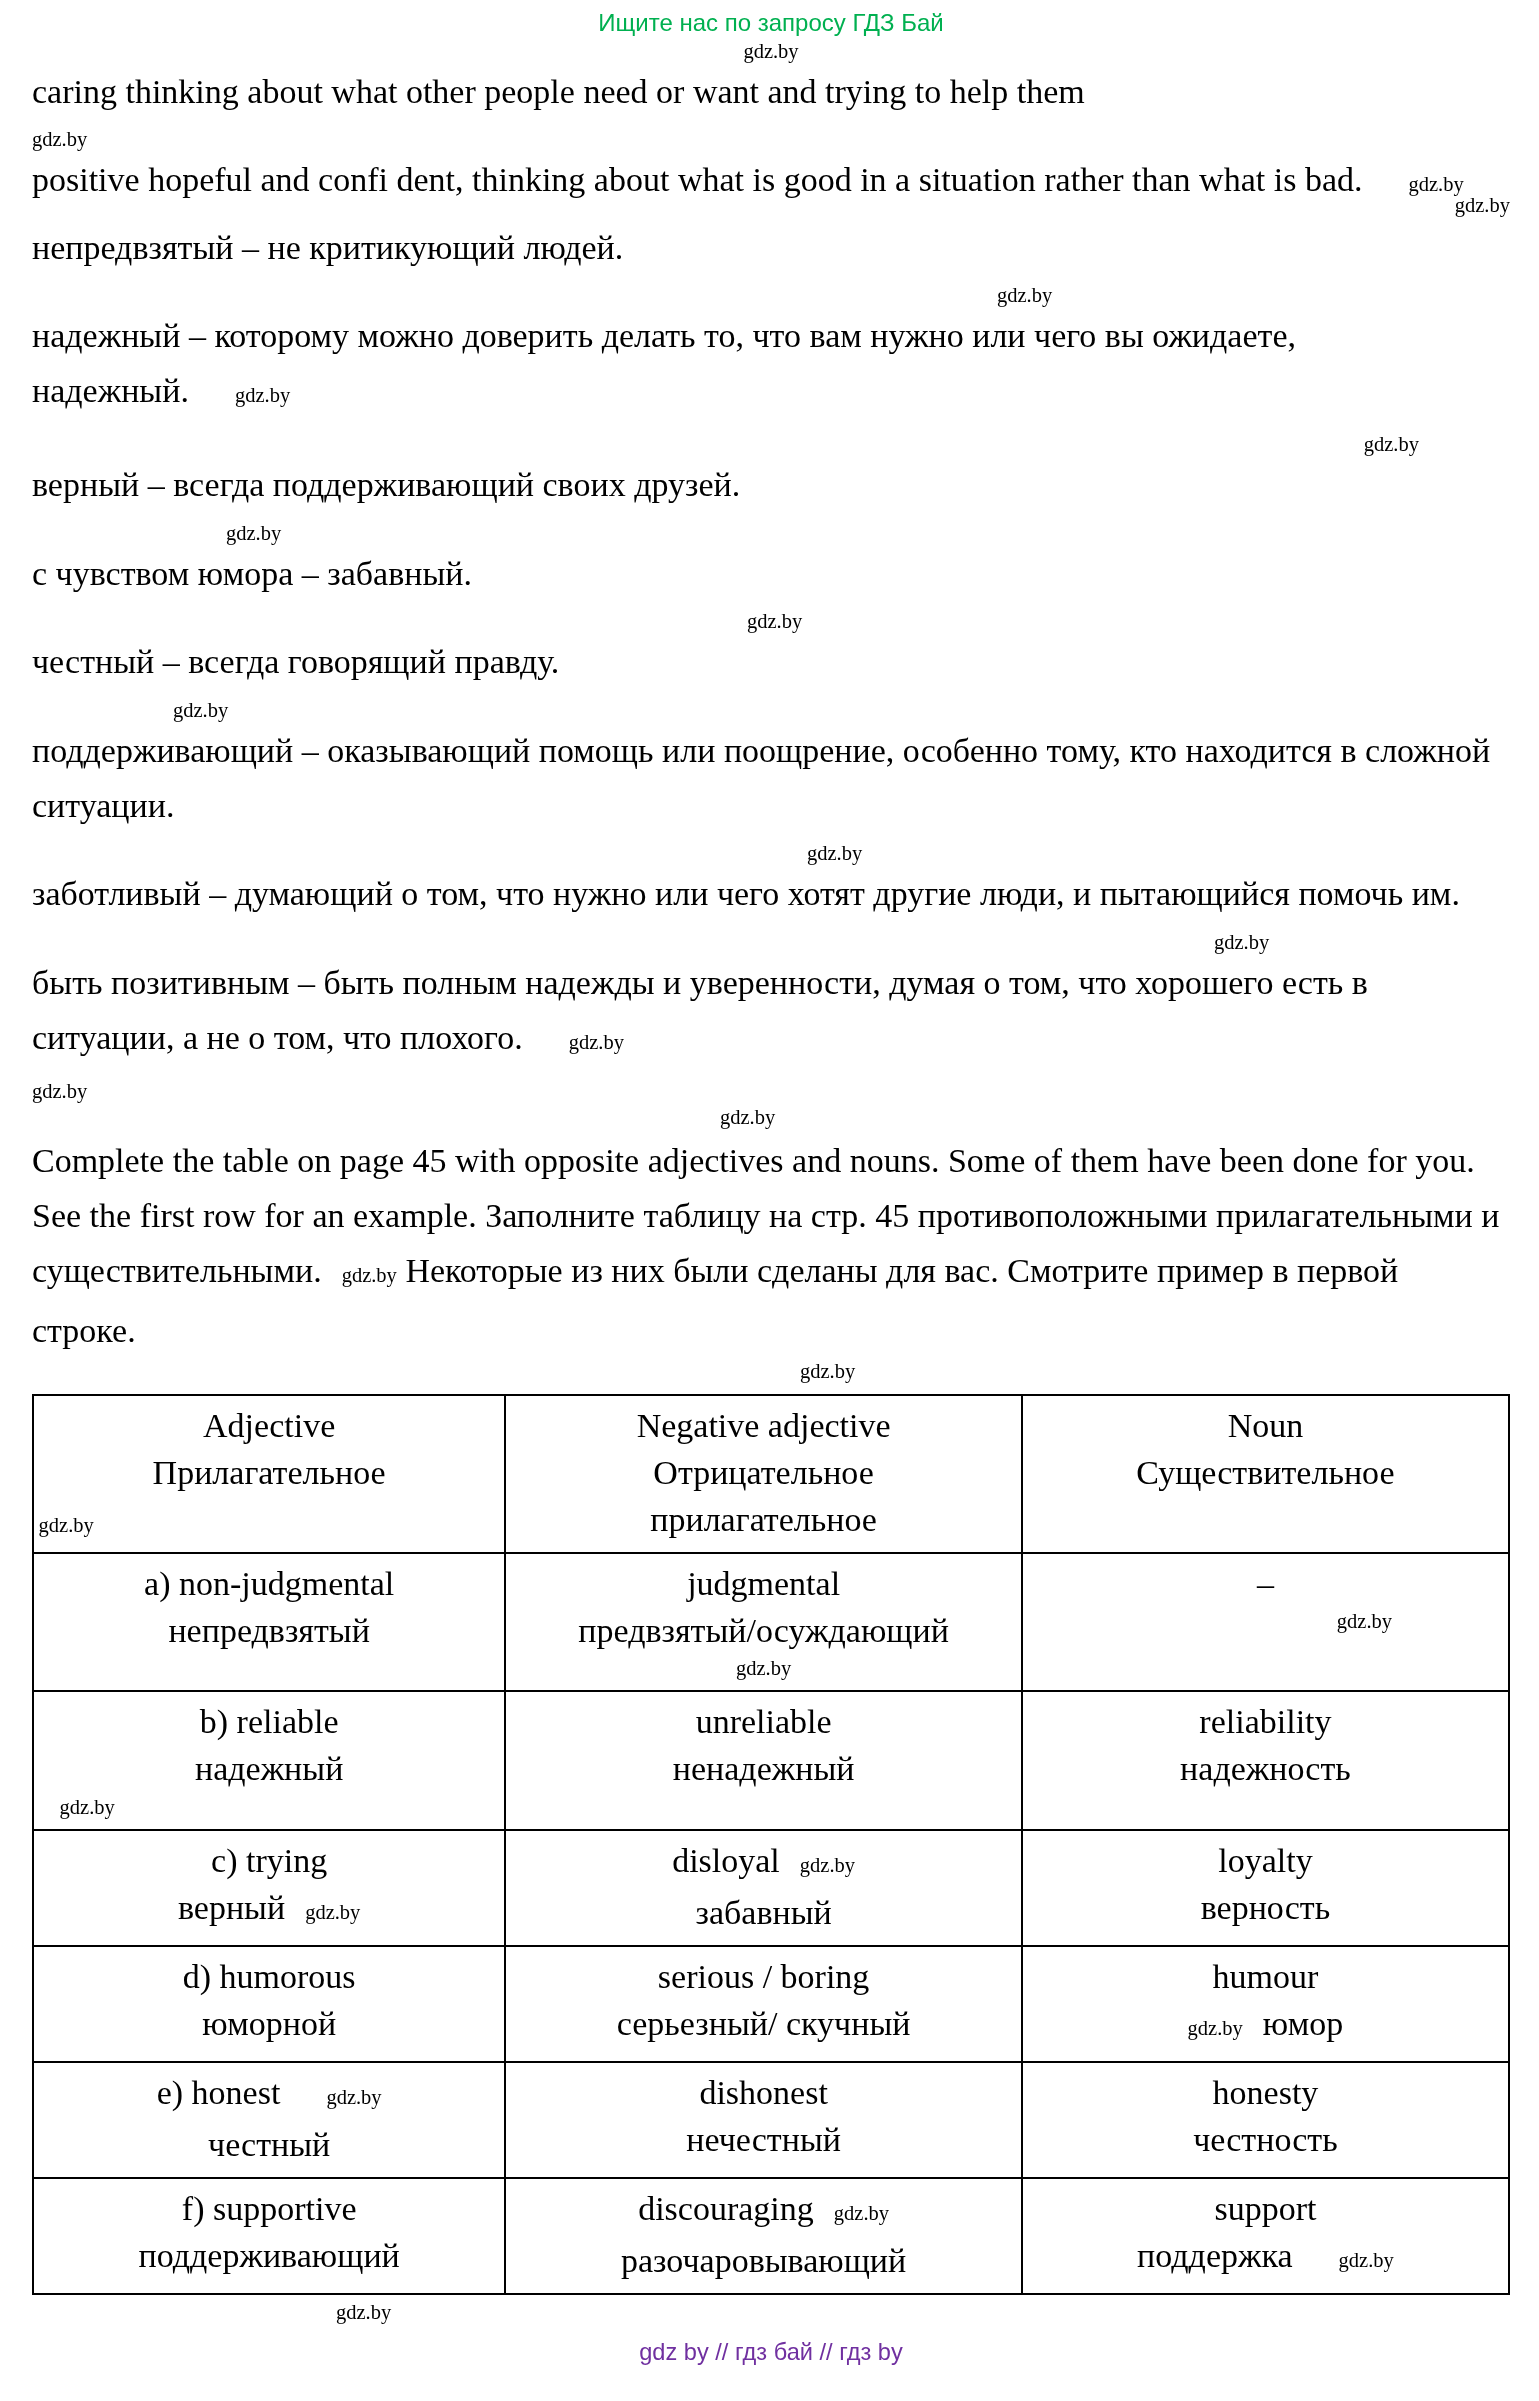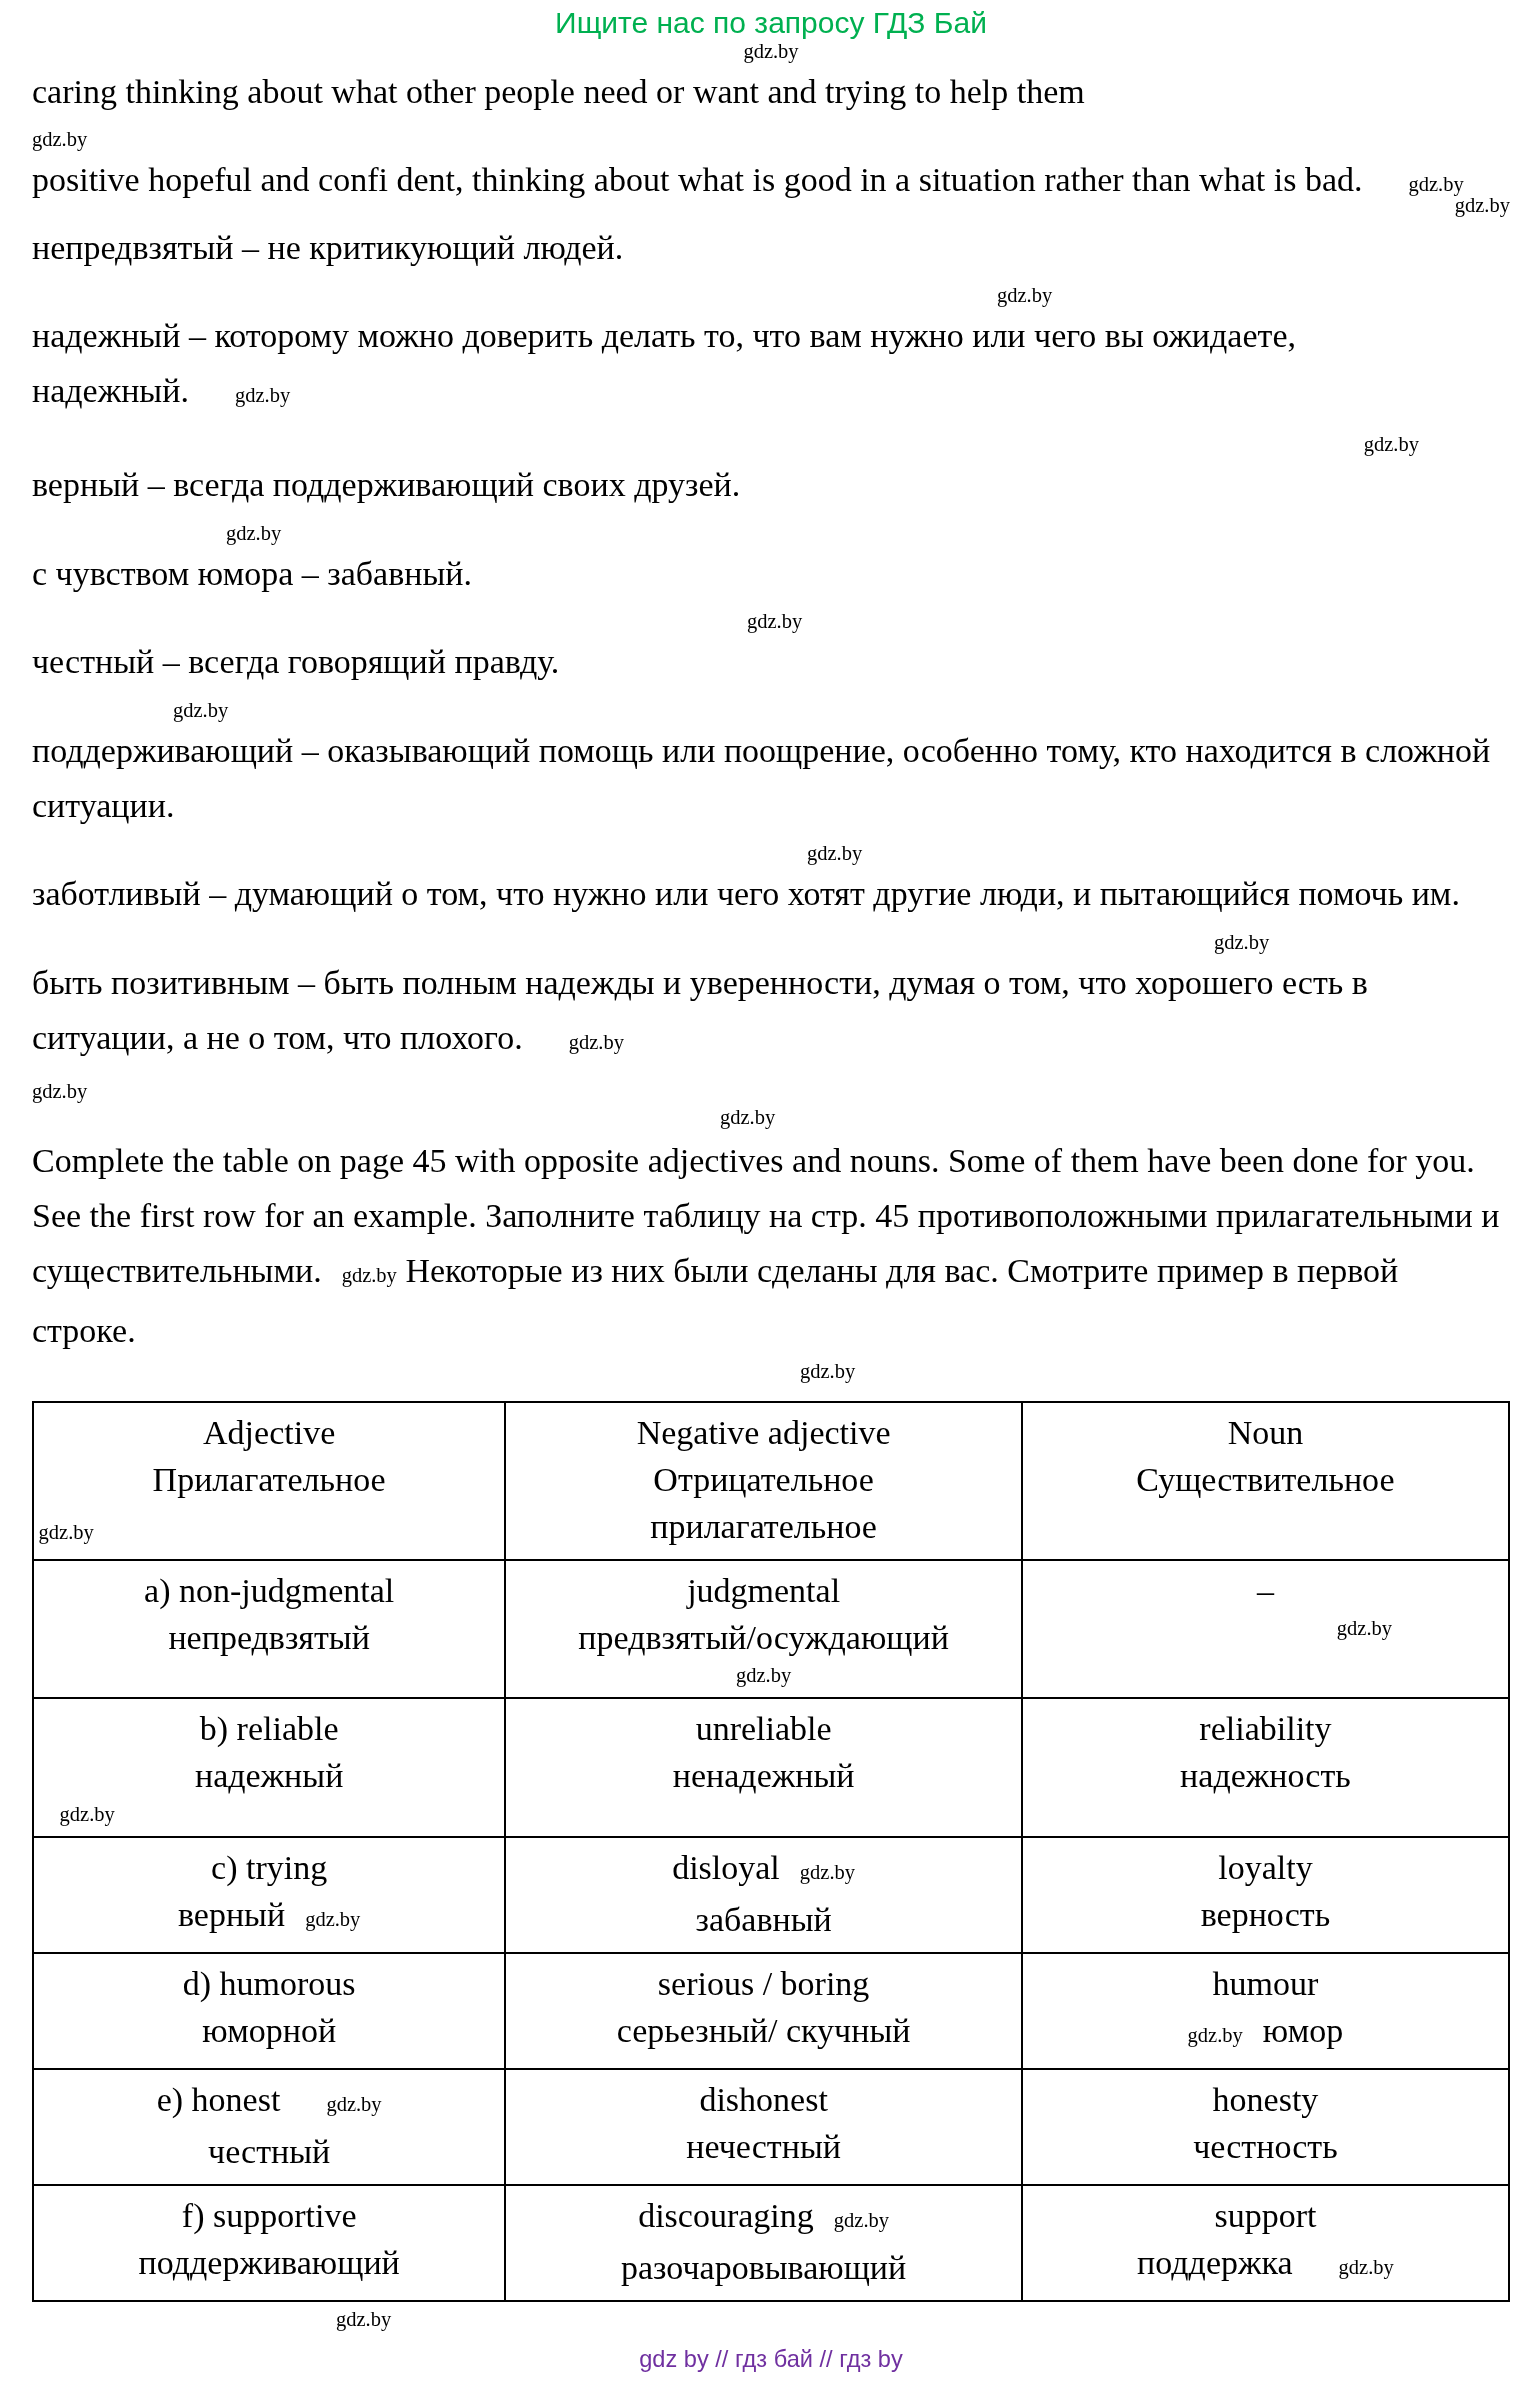--- a/index.html
+++ b/index.html
@@ -13,21 +13,21 @@
     position: relative;
     width: 1539px;
     min-height: 2401px;
     box-sizing: border-box;
     padding: 7.6px 29px 18px 32px;
   }
   .banner {
     display: block;
     text-align: center;
     font-family: "Liberation Sans", sans-serif;
-    font-size: 30px;
+    font-size: 24px;
     line-height: 30px;
     color: #00B050;
     text-decoration: none;
     cursor: pointer;
   }
   .wm {
     font-family: "Liberation Serif", serif;
     font-size: 20.5px;
     color: #000000;
     font-weight: 400;
@@ -60,21 +60,21 @@
     margin: 0;
   }
   .task {
     font-size: 34px;
     line-height: 55px;
     margin: 3px 0 0 0;
   }
   table.tbl {
     width: 100%;
     border-collapse: collapse;
-    margin-top: 17px;
+    margin-top: 10px;
     font-size: 34px;
     padding-left: 10px;
   }
   .tbl th, .tbl td {
     border: 2.3px solid #000000;
     vertical-align: top;
     text-align: center;
     padding: 6px 4.6px 9px 4.6px;
     font-weight: 400;
     line-height: 47px;

